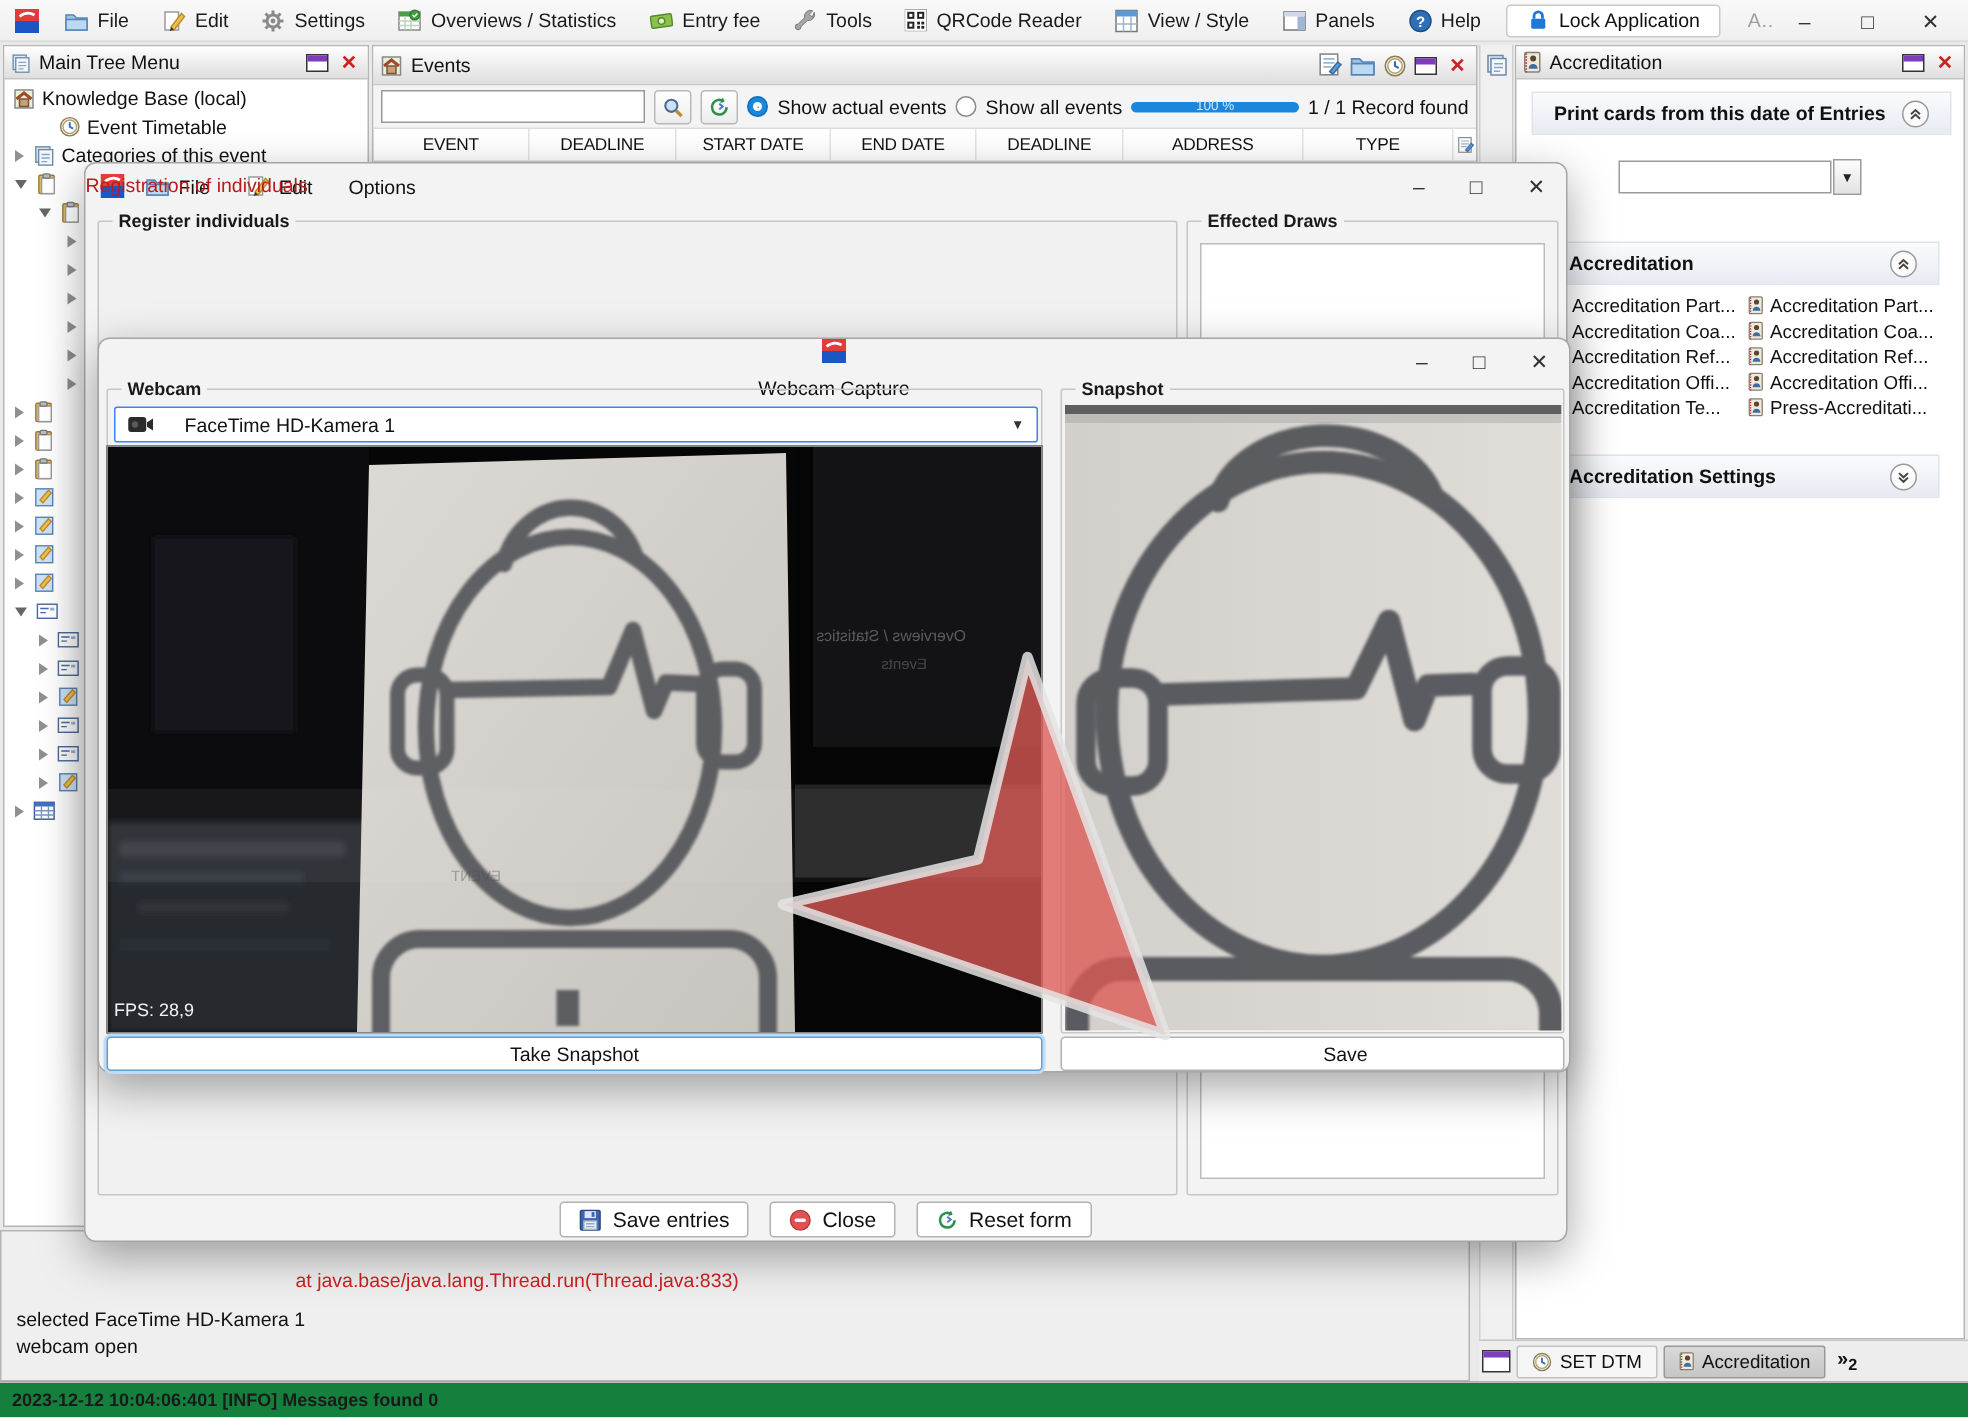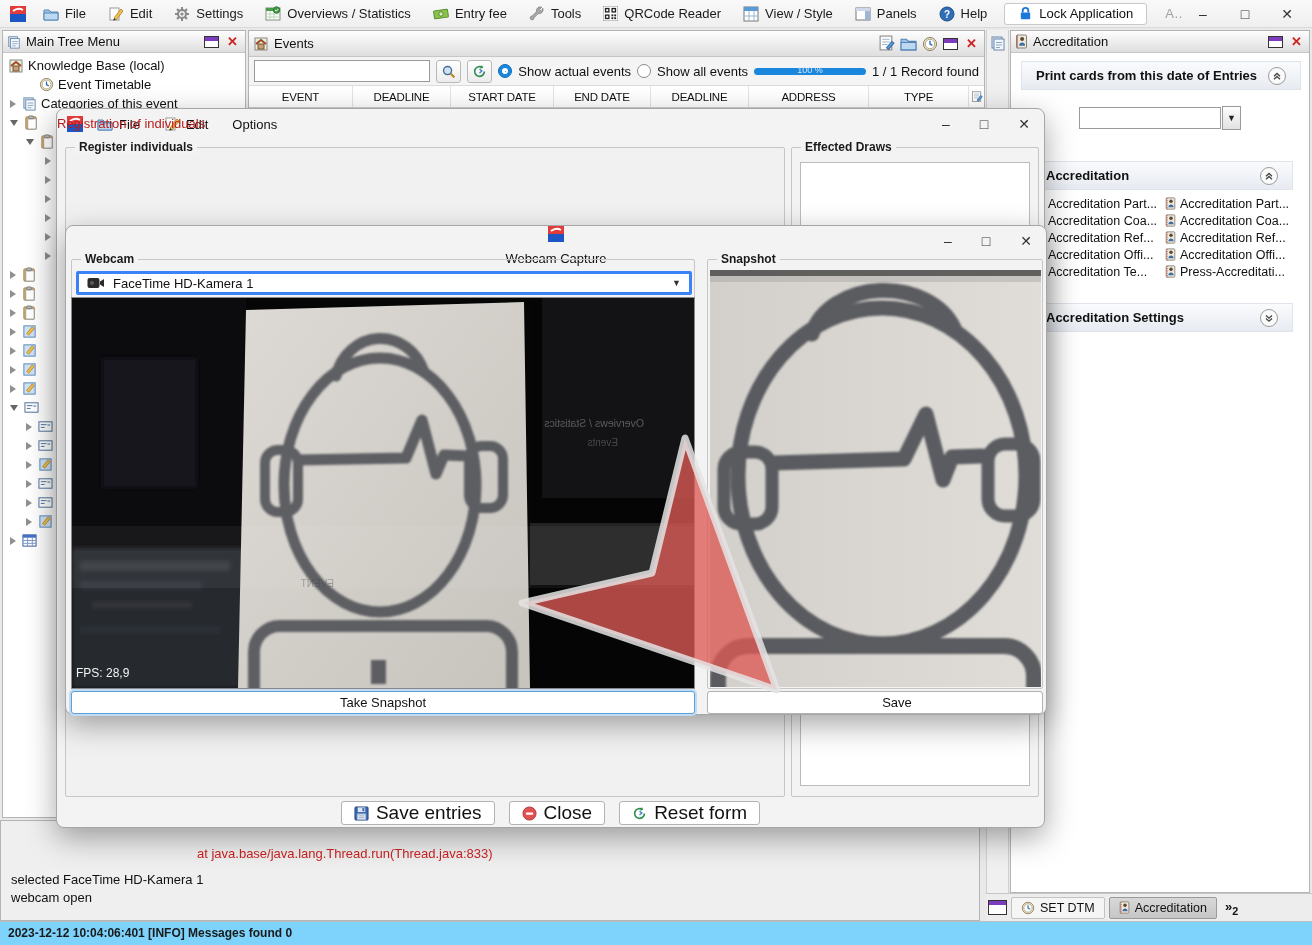--- a/index.html
+++ b/index.html
@@ -78,42 +78,42 @@
     border-top:1px solid #c6c6c6; display:flex; align-items:center; gap:4px; padding:0 2px; }
   .tab { height:22px; display:flex; align-items:center; gap:5px; padding:0 9px; font-size:12.5px;
     background:#f5f5f5; border:1px solid #c2c2c2; border-radius:2px; white-space:nowrap; }
   .tab.active { background:linear-gradient(#d8d8d8,#c6c6c6); border-color:#999; }
   .tab-more { font-weight:bold; font-size:13px; padding:0 4px; }
 
   
   .console { position:absolute; left:0; top:820px; width:980px; height:101px; background:#efefef; border:1px solid #b5b5b5; }
   .console .phead { height:20px; }
   .c-line { position:absolute; white-space:nowrap; font-size:13px; }
-  .statusbar { position:absolute; left:0; top:921px; width:1312px; height:24px; background:#7dd3fc;
+  .statusbar { position:absolute; left:0; top:921px; width:1312px; height:24px; background:#15803d;
     border-top:1px solid #bdbdbd; font-weight:bold; font-size:12px; line-height:23px; padding-left:8px; color:#1a1a1a; }
 
   
   .dialog { position:absolute; background:#f3f3f3; border:1px solid #a6a6a6; border-radius:8px;
     box-shadow:0 10px 30px rgba(0,0,0,.35); }
   .reg-dialog { left:56px; top:108px; width:989px; height:720px; z-index:10; }
   .menubar { position:relative; height:30px; display:flex; align-items:center; gap:4px; padding:0 10px; }
   .menu-item { display:flex; align-items:center; gap:6px; padding:0 10px; height:30px; }
   .dlg-title { position:absolute; left:0; right:0; top:0; line-height:30px; color:#b91c1c; pointer-events:none; }
   .dlg-controls { position:absolute; right:14px; top:0; height:30px; display:flex; gap:30px; align-items:center; color:#333; font-size:14px; }
   .grp { position:absolute; border:1px solid #c6c6c6; border-radius:2px; }
   .glabel { position:absolute; top:-8px; left:9px; background:#f3f3f3; padding:0 4px; font-size:12px; font-weight:bold; color:#1a1a1a; white-space:nowrap; }
   .draw-list { position:absolute; left:8px; top:14px; right:8px; bottom:10px; background:#fff; border:1px solid #bcbcbc; }
   .btnrow { position:absolute; left:0; right:0; top:692px; display:flex; justify-content:center; gap:14px; }
   .dlg-btn { display:flex; align-items:center; gap:7px; background:#fff; border:1px solid #b2b2b2;
-    border-radius:3px; height:24px; padding:0 12px; font-size:19px; }
+    border-radius:3px; height:24px; padding:0 12px; font-size:14px; }
 
   .cam-dialog { left:65px; top:225px; width:982px; height:490px; z-index:20; }
   .titlebar { position:relative; height:28px; display:flex; align-items:center; gap:9px; padding:0 8px;flex-direction:column; }
-  .combo { position:absolute; left:4px; top:11px; width:616px; height:24px; background:#fff; border:3px solid #3b82f6;
-    border-radius:2px; display:flex; align-items:center; gap:8px; padding:0 8px; }
+  .combo { position:absolute; left:4px; top:11px; width:616px; height:24px; background:#fff; border:1px solid #3b82f6;
+    border-radius:2px; display:flex; align-items:center; gap:20px; padding:0 8px; }
   .video { position:absolute; left:5px; top:71px; width:624px; height:392px; background:#000; border:1px solid #888; }
   .fps { position:absolute; left:4px; bottom:8px; color:#f2f2f2; font-size:12px; }
   .take-btn { position:absolute; left:5px; top:465px; width:624px; height:23px; background:#fff;
     border:1px solid #5e9fd6; box-shadow:0 0 0 2px #c0dbf2; border-radius:3px;
     display:flex; align-items:center; justify-content:center; font-size:13px; }
   .save-btn { position:absolute; left:641px; top:465px; width:336px; height:23px; background:#fff;
     border:1px solid #b2b2b2; border-radius:3px; display:flex; align-items:center; justify-content:center; font-size:13px;padding-left:44px; }
 
   .arrow-overlay { position:absolute; left:0; top:0; width:1312px; height:945px; z-index:50; pointer-events:none; }
 </style>

